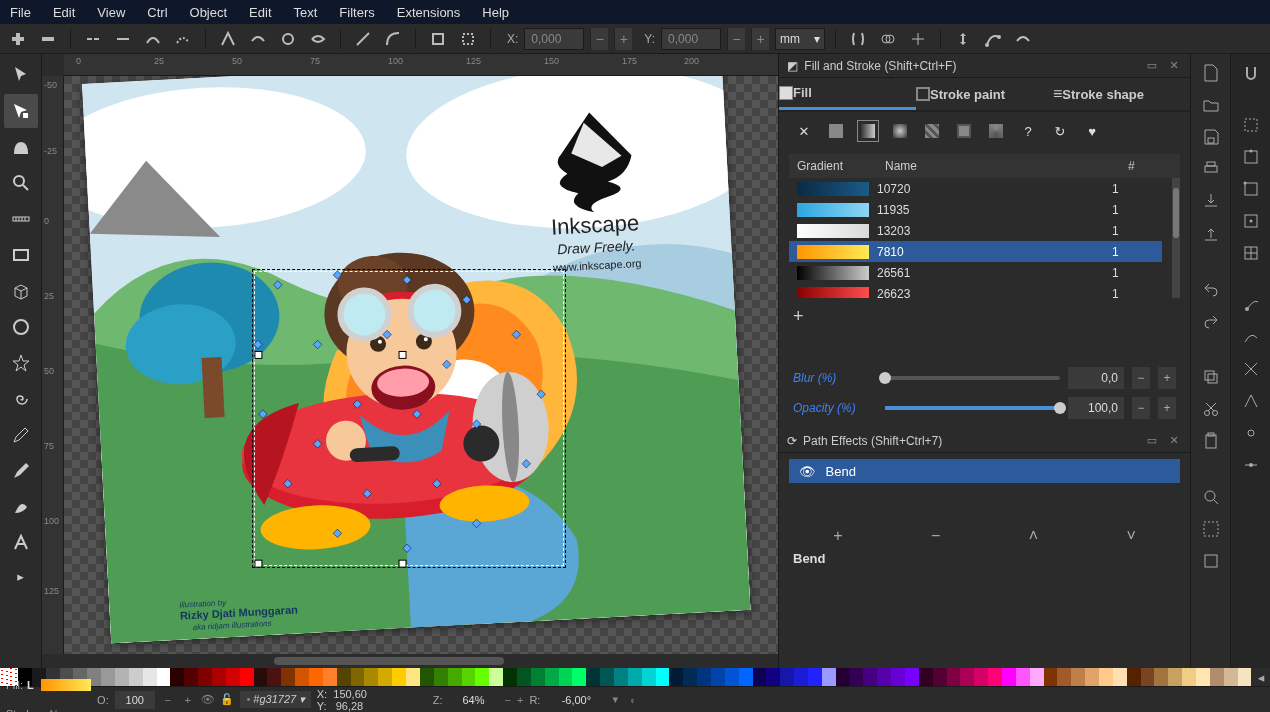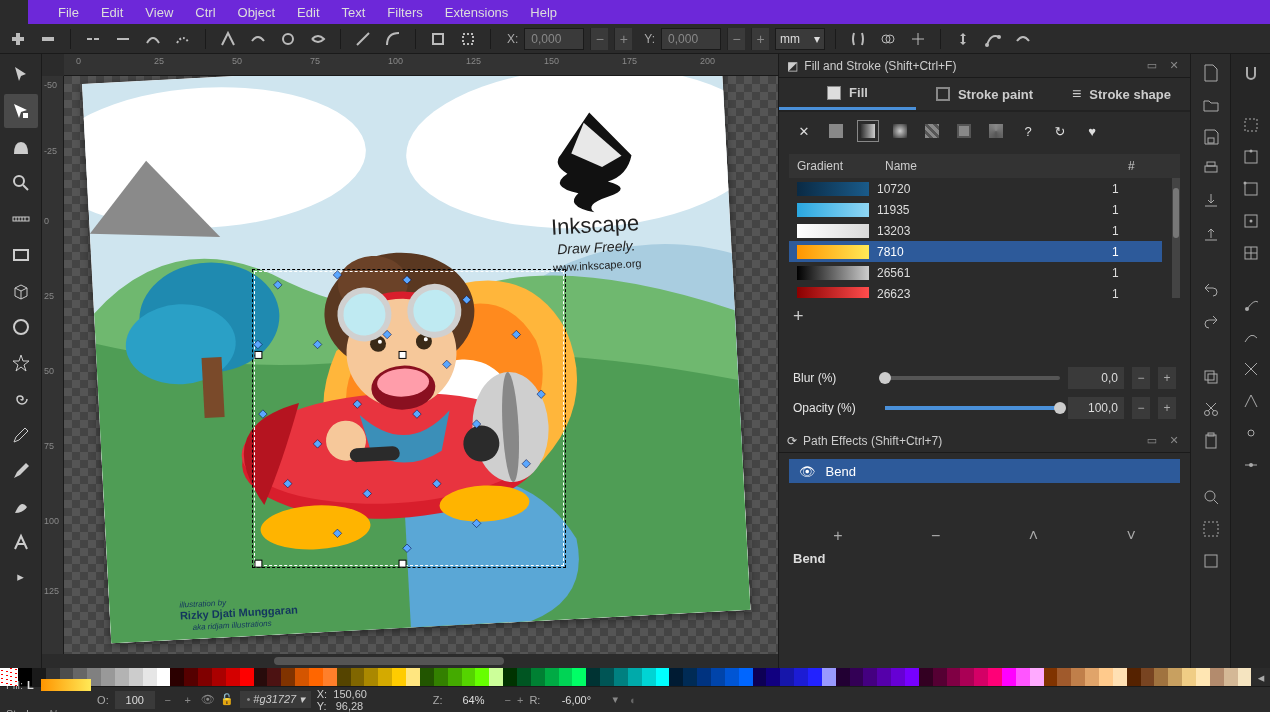--- a/index.html
+++ b/index.html
@@ -1,21 +1,21 @@
 <!DOCTYPE html>
 <html><head>
 <meta charset="utf-8">
 <style>
 * { margin: 0; padding: 0; box-sizing: border-box; font-family: "Segoe UI", Arial, sans-serif; }
 html, body { width: 1270px; height: 712px; background: #2b2b2b; color: #ddd; overflow: hidden; font-size: 13px; }
 .row { display: flex; align-items: center; }
 .col { display: flex; flex-direction: column; }
 
 
-.menu-bar { height: 24px; background: #6d28d9; display: flex; align-items: center; padding: 0 20px; gap: 2px; margin-left: 28px; }
+.menu-bar { height: 24px; background: #0f172a; display: flex; align-items: center; padding: 0 0; gap: 2px; }
 .menu-bar span { padding: 3px 10px; }
 
 
 .tool-options { height: 30px; background: #2b2b2b; border-bottom: 1px solid #1a1a1a; display: flex; align-items: center; padding: 0 6px; gap: 6px; }
 .opt-btn { width: 24px; height: 24px; display:flex; align-items:center; justify-content:center; color:#bbb; }
 .opt-btn svg { width:16px; height:16px; }
 .sep { width:1px; height:20px; background:#1a1a1a; margin:0 4px; }
 .coord-label { color:#aaa; font-size:12px; margin-left:6px; }
 .coord-input { width:60px; height:22px; background:#3a3a3a; border:1px solid #1a1a1a; color:#888; padding:0 6px; font-size:12px; }
 .spin { width:18px; height:22px; background:#3a3a3a; color:#888; display:flex; align-items:center; justify-content:center; font-size:14px; border-left:1px solid #222;}
@@ -41,40 +41,40 @@
 .sel-box::before { content:""; position:absolute; inset:-3px; border:1px dashed #000; }
 .scroll-h { height:14px; background:#2b2b2b; display:flex; align-items:center; padding:0 2px;}
 .scroll-h .thumb { height:8px; background:#555; border-radius:4px; margin-left:230px; width:230px;}
 
 
 .dock { width:412px; background:#2b2b2b; border-left:1px solid #1a1a1a; display:flex; flex-direction:column; overflow:hidden;}
 .panel-title { height:24px; background:#2b2b2b; display:flex; align-items:center; padding:0 8px; font-size:12px; color:#ccc; border-bottom:1px solid #1a1a1a; gap:6px;}
 .panel-title .spacer { flex:1; }
 .tiny-icon { width:16px; height:16px; display:flex; align-items:center; justify-content:center; color:#888; font-size:11px;}
 .fs-tabs { display:flex; height:34px; background:#2b2b2b; border-bottom:2px solid #222;}
-.fs-tab { flex:1; display:flex; align-items:center; justify-content:center; gap:8px; color:#ccc; font-size:13px; font-weight:bold;}
+.fs-tab { flex:1; display:flex; align-items:center; color:#ccc; font-size:13px; font-weight:bold;}
 .fs-tab.active { border-bottom:3px solid #4a90d9; }
 .fs-tab .sq { width:14px; height:14px; border:1px solid #888;}
 .fs-tab.active .sq { background:#ddd; }
 .paint-row { display:flex; gap:10px; padding:8px 14px; align-items:center;}
 .paint-btn { width:22px; height:22px; display:flex; align-items:center; justify-content:center; border:1px solid transparent; }
 .paint-btn.sel { border:1px solid #888; }
 .sect-label { padding:2px 14px; font-size:13px; font-weight:bold; color:#ddd;}
 .grad-head { display:flex; background:#333; height:24px; align-items:center; font-size:12px; color:#ccc; margin:4px 10px 0 10px;}
 .grad-head > div { padding:0 8px; }
 .gh-swatch{ width:88px;} .gh-name{flex:1;} .gh-count{width:60px;}
 .grad-list { margin:0 10px; max-height:120px; overflow:hidden; }
 .grad-row { display:flex; height:21px; align-items:center; font-size:12px; color:#ddd;}
 .grad-row.selected { background:#2d5a9a; color:#fff;}
 .grad-row .swatch { width:72px; height:14px; margin:0 8px; }
 .grad-row .name { flex:1; }
 .grad-row .count { width:50px; padding-right:10px; }
 .grad-add { padding:8px 14px; color:#ccc; font-size:18px;}
 .slider-row { display:flex; align-items:center; padding:4px 14px; gap:8px; font-size:12px;}
-.slider-row label { width:84px; color:#e5e5e5;}
+.slider-row label { width:84px; color:#3b82f6;font-style:italic;}
 .slider-row .track { flex:1; height:4px; background:#555; position:relative; border-radius:2px;}
 .slider-row .track .fill { position:absolute; left:0; top:0; bottom:0; background:#4a90d9;}
 .slider-row .knob { width:12px; height:12px; background:#ccc; border-radius:50%; position:absolute; top:-4px; transform:translateX(-50%);}
 .slider-row .val { width:56px; height:22px; background:#3a3a3a; display:flex; align-items:center; justify-content:flex-end; padding:0 6px; color:#ddd;}
 .slider-row .pm { width:18px; height:22px; background:#3a3a3a; display:flex; align-items:center; justify-content:center; color:#aaa;}
 
 .pe-list { margin:6px 10px; background:#2d5a9a; color:#fff; height:24px; display:flex; align-items:center; gap:10px; padding:0 10px; font-size:13px;}
 .pe-buttons { display:flex; justify-content:space-around; padding:4px 10px; color:#aaa;}
 .pe-buttons span { font-size:16px; width:30px; text-align:center;}
 
@@ -326,21 +326,21 @@
   <div class="canvas-wrap">
     <div class="ruler-h">
       <span class="tick" style="left:12px">0</span>
       <span class="tick" style="left:90px">25</span>
       <span class="tick" style="left:168px">50</span>
       <span class="tick" style="left:246px">75</span>
       <span class="tick" style="left:324px">100</span>
       <span class="tick" style="left:402px">125</span>
       <span class="tick" style="left:480px">150</span>
       <span class="tick" style="left:558px">175</span>
-      <span class="tick" style="left:636px">200</span>
+      <span class="tick" style="left:620px">200</span>
     </div>
     <div class="canvas-row">
       <div class="ruler-v">
         <span class="tick" style="top:4px">-50</span>
         <span class="tick" style="top:70px">-25</span>
         <span class="tick" style="top:140px">0</span>
         <span class="tick" style="top:215px">25</span>
         <span class="tick" style="top:290px">50</span>
         <span class="tick" style="top:365px">75</span>
         <span class="tick" style="top:440px">100</span>

